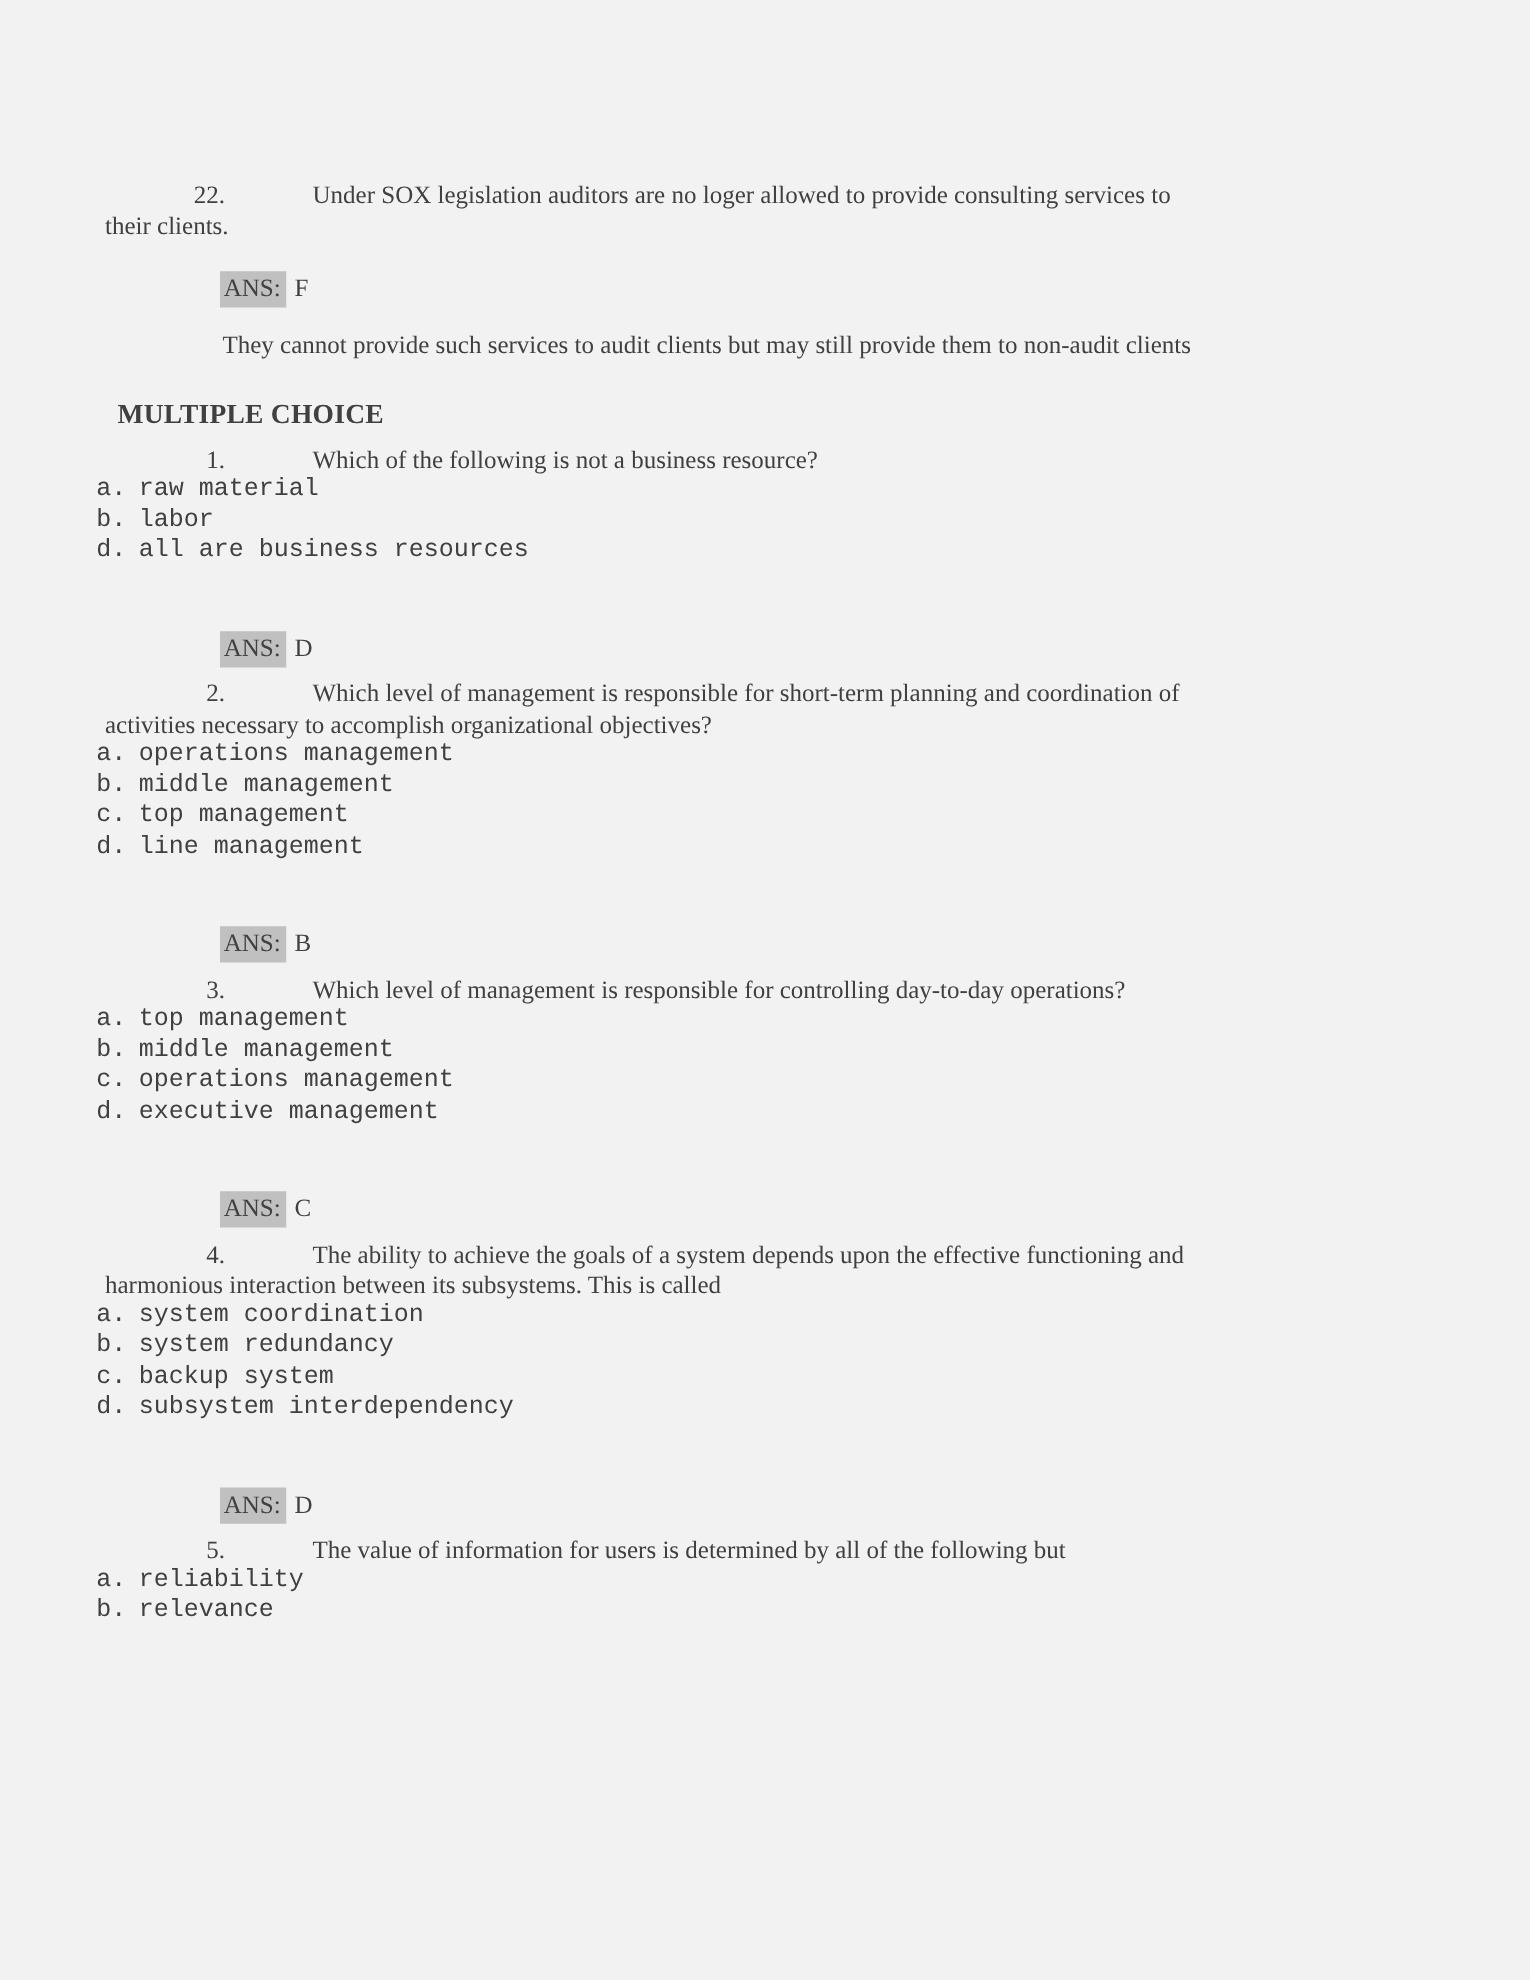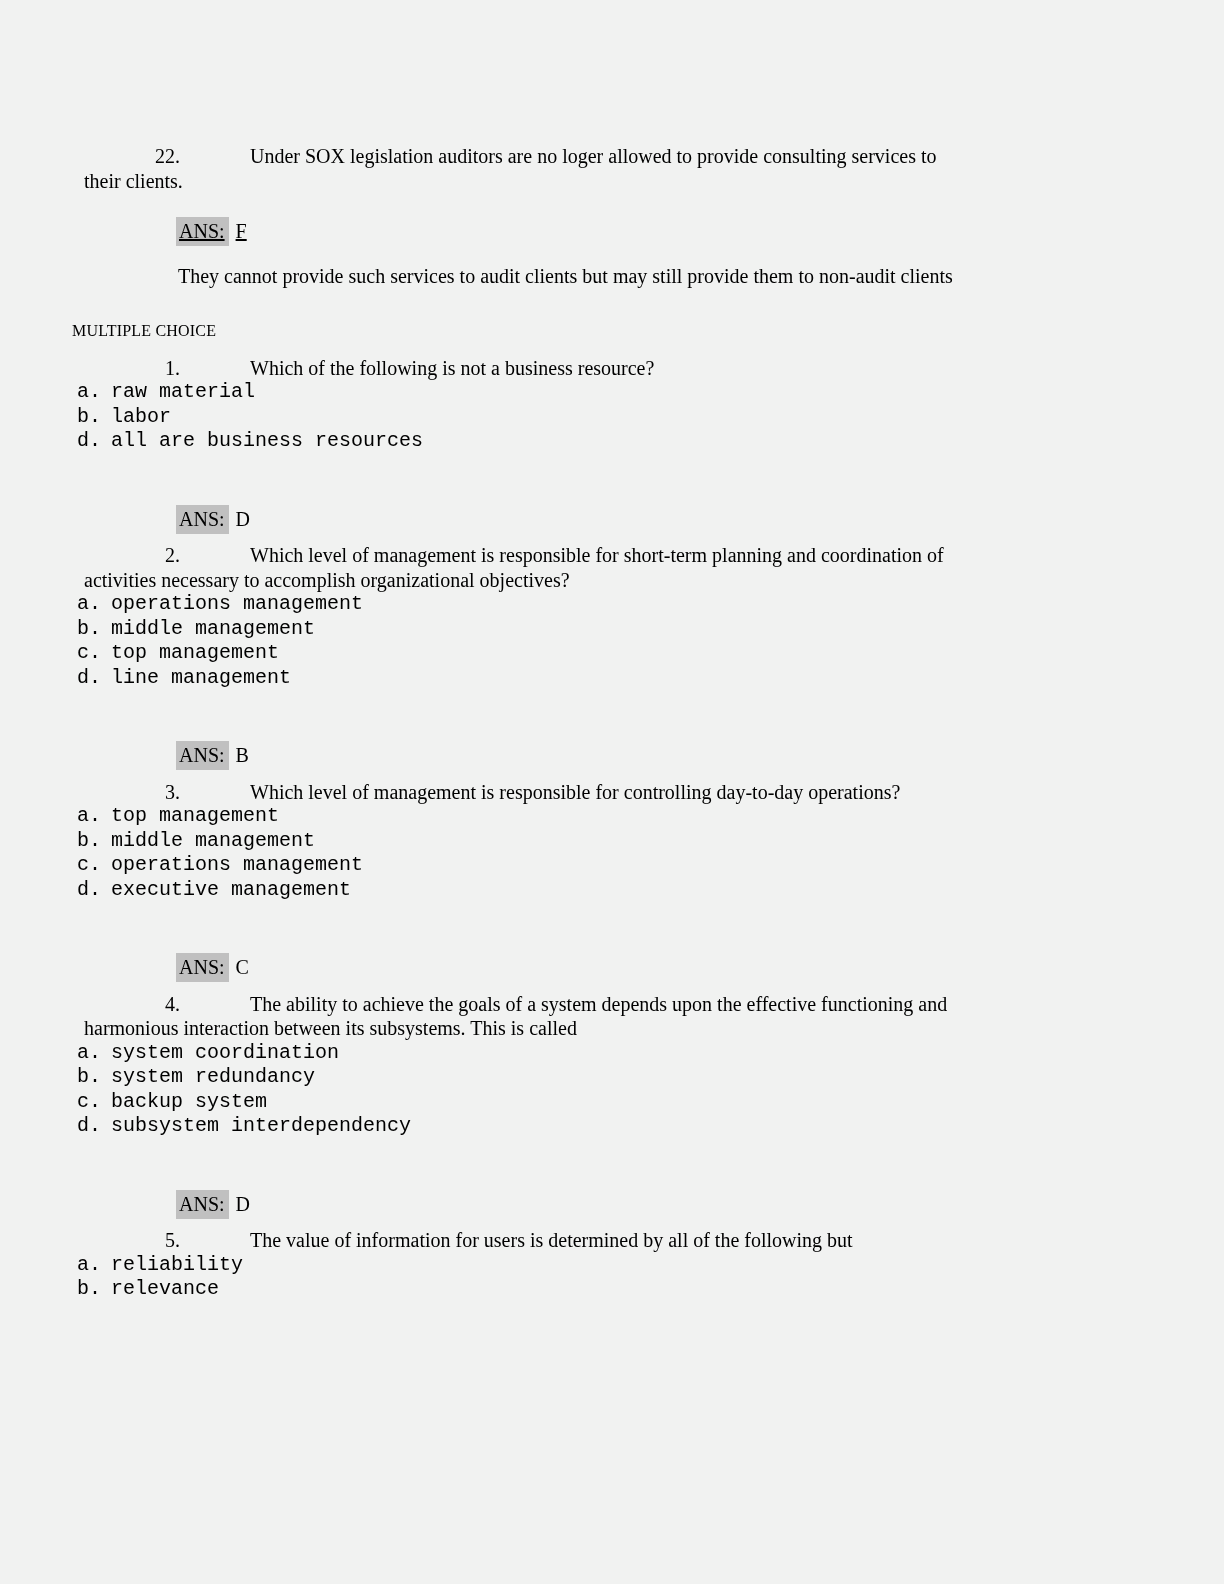--- a/index.html
+++ b/index.html
@@ -3,42 +3,42 @@
 <meta charset="utf-8">
 <style>
   * { margin: 0; padding: 0; box-sizing: border-box; }
   html, body { background: #f1f2f1; }
   .doc {
     position: relative;
     width: 1224px;
     height: 1584px;
     margin: 0 auto;
     background: #f1f2f1;
-    color: #000000;
+    color: #404040;
     font-family: "Liberation Serif", serif;
     font-size: 20px;
     line-height: 24.5px;
     padding-top: 144px;
     overflow: hidden;
   }
   .qline { padding-left: 152px; }
   .qnum { display: inline-block; width: 28px; text-align: right; }
   .qfirst { padding-left: 70px; }
   .qcont { padding-left: 84px; }
   .opt { padding-left: 77px; font-family: Liberation Mono, monospace; }
   .optletter { display: inline-block; width: 34px; }
   .ans { margin-top: 53px; padding-left: 176px; }
-  .tf .ans { margin-top: 26px; text-decoration: underline; }
+  .tf .ans { margin-top: 26px; }
   .ans-label { background: #c0c0c0; padding: 3px 4px 4px 3px; }
   .ans-val { margin-left: 7px; }
   .rationale { padding-left: 178px; margin-top: 20px; }
   .section-heading {
-    font-size: 16px;
-    font-weight: normal;
-    margin: 31px 0 0 72px;
+    font-size: 22px;
+    font-weight: bold;
+    margin: 31px 0 0 94px;
     letter-spacing: 0.2px;
   }
   .question.mc { margin-top: 12px; }
 </style>
 </head>
 <body>
 
 <div class="doc">
 
   <section class="question tf">

